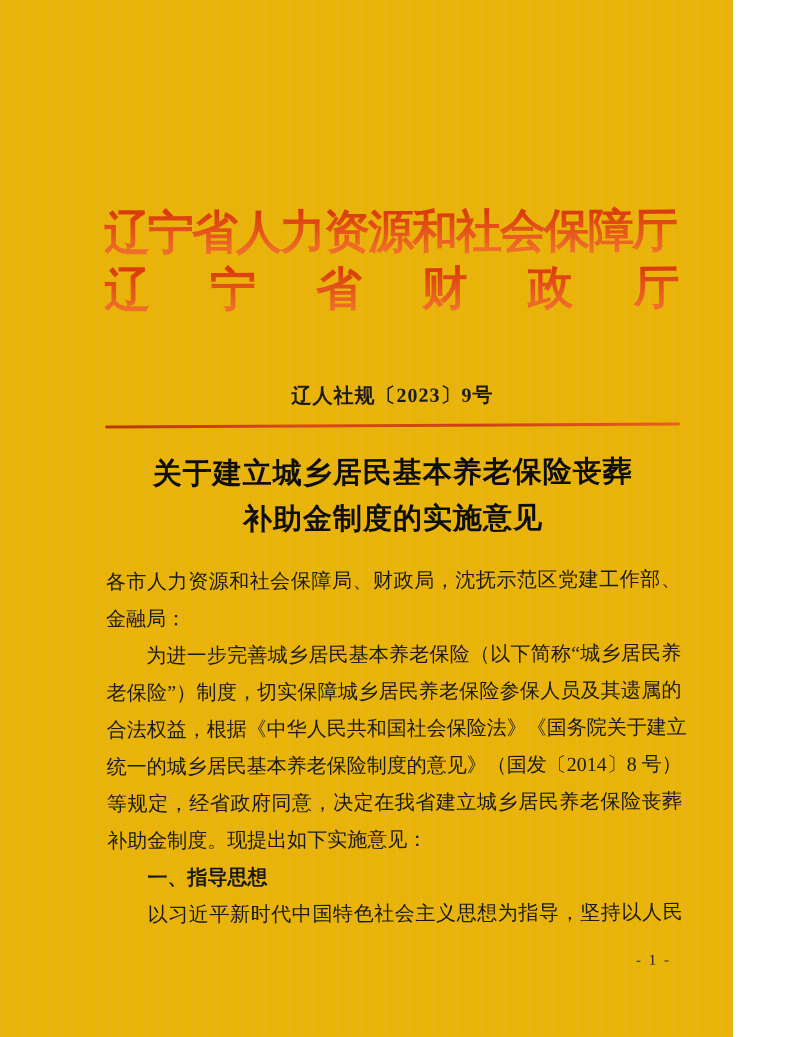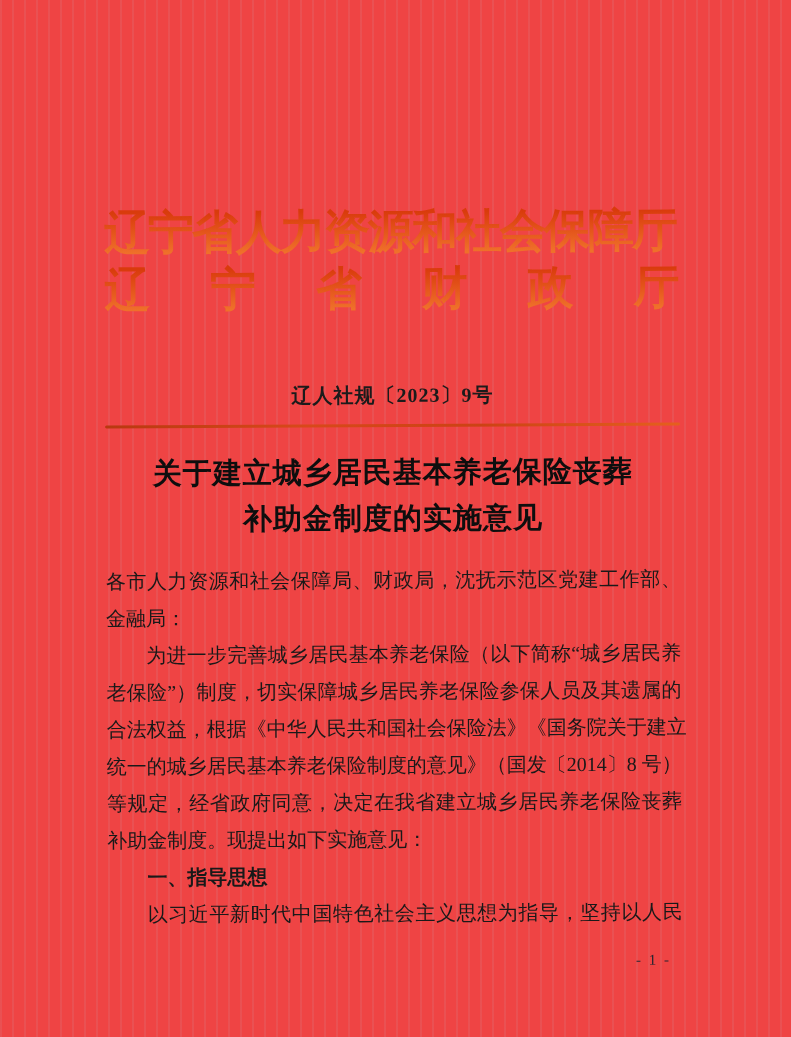--- a/index.html
+++ b/index.html
@@ -4,22 +4,22 @@
 <style>
   html, body { margin: 0; padding: 0; }
   body {
     width: 791px; height: 1037px;
     background: #ffffff;
     font-family: "Liberation Serif", "DejaVu Serif", serif;
     overflow: hidden;
   }
   .page {
     position: relative;
-    width: 791px; height: 1037px;
-    background: #ef4444;
+    width: 733px; height: 1037px;
+    background: #eab308;
     overflow: hidden;
   }
   
   .streaks {
     position: absolute; inset: 0;
     background: repeating-linear-gradient(90deg,
       rgba(186,196,214,0.10) 0px, rgba(186,196,214,0.10) 2px,
       rgba(255,255,255,0) 2px, rgba(255,255,255,0) 12px);
     pointer-events: none;
   }

